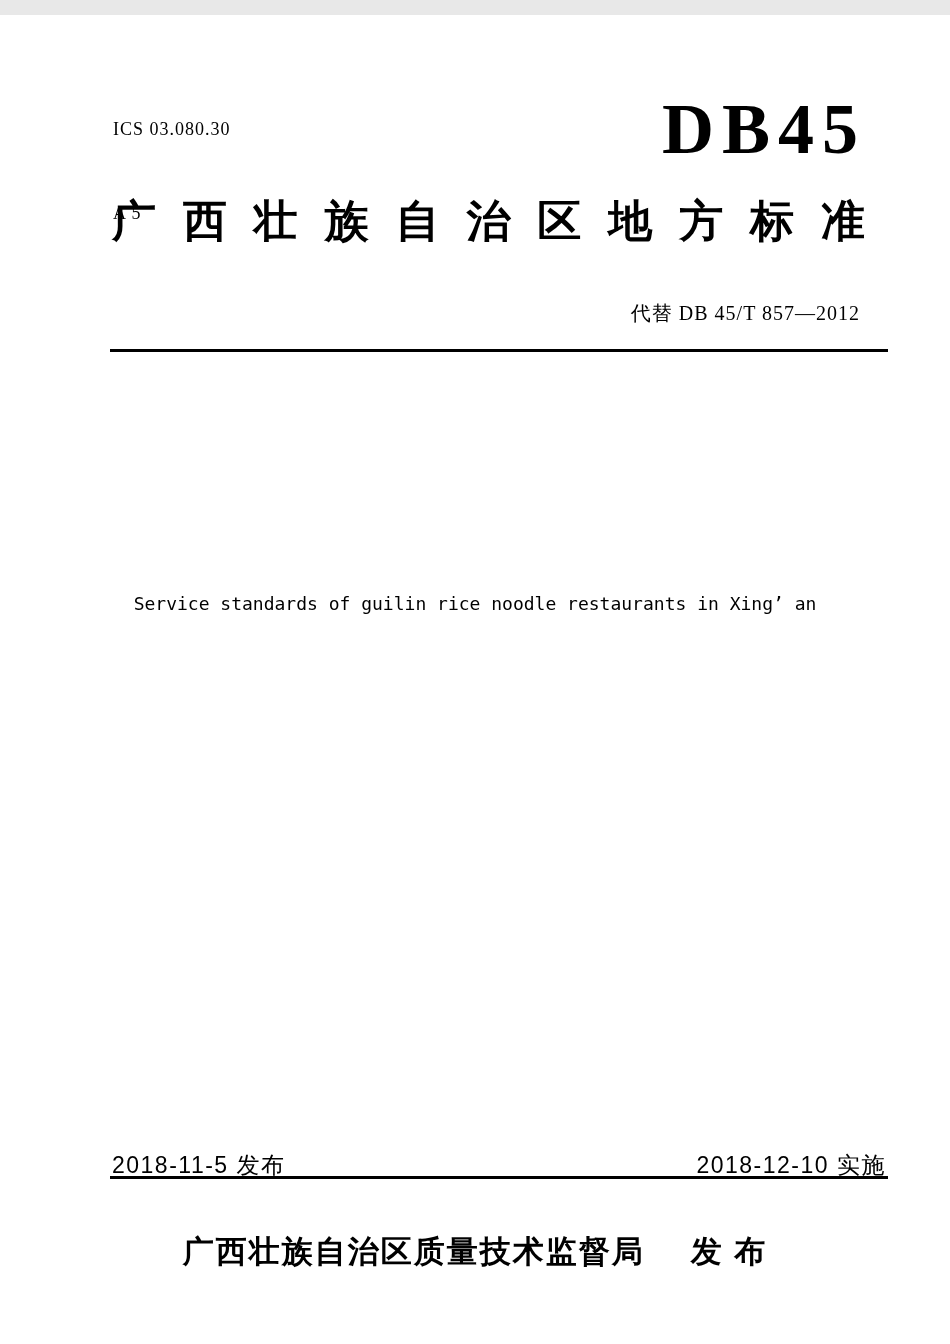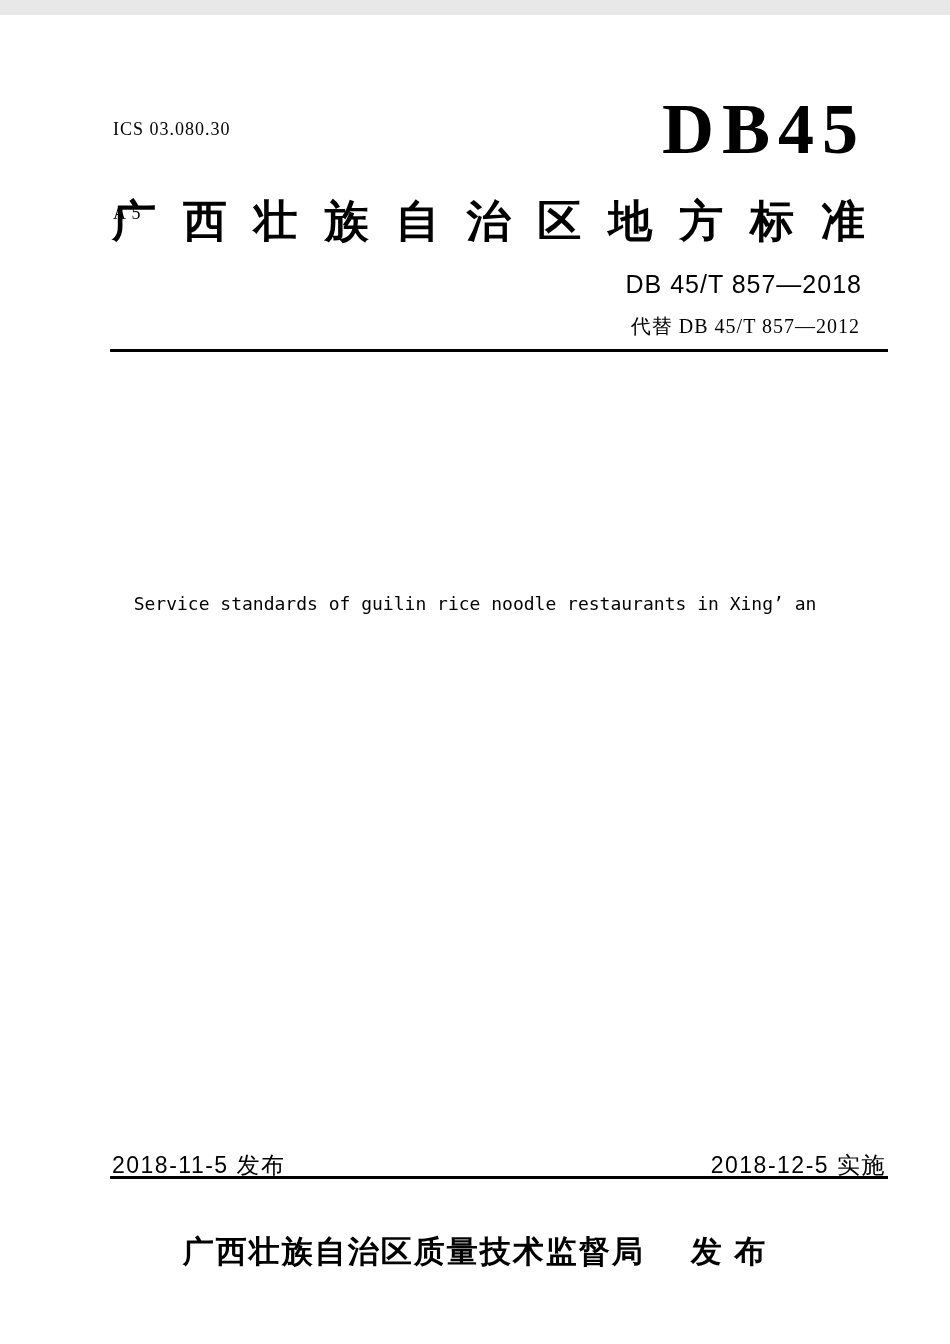--- a/index.html
+++ b/index.html
@@ -54,21 +54,21 @@
     top: 255px;
     font-size: 25px;
     line-height: 28px;
     letter-spacing: 1px;
     text-align: right;
     font-weight: 500;
   }
   .replaces {
     position: absolute;
     right: 90px;
-    top: 300px;
+    top: 287px;
     font-family: "Liberation Serif", serif;
     font-size: 20px;
     line-height: 22px;
     letter-spacing: 1px;
     text-align: right;
   }
   .rule {
     position: absolute;
     left: 110px;
     width: 778px;
@@ -147,32 +147,31 @@
       <span>族</span>
       <span>自</span>
       <span>治</span>
       <span>区</span>
       <span>地</span>
       <span>方</span>
       <span>标</span>
       <span>准</span>
     </div>
 
-  <div class="standard-number">DB 45/T 857—2018</div>
 
   <div class="replaces">代替 DB 45/T 857—2012</div>
 
   <div class="rule rule-top"></div>
 
 
   <div class="doc-title-en">Service standards of guilin rice noodle restaurants in Xing’ an</div>
 
   <div class="dates-row">
     <span>2018-11-5 发布</span>
-    <span>2018-12-5 实施</span>
+    <span>2018-12-10 实施</span>
   </div>
 
   <div class="rule rule-bottom"></div>
 
   <div class="publisher-row">
     <span>广西壮族自治区质量技术监督局</span>
     <span>发 布</span>
   </div>
 
 </div>

